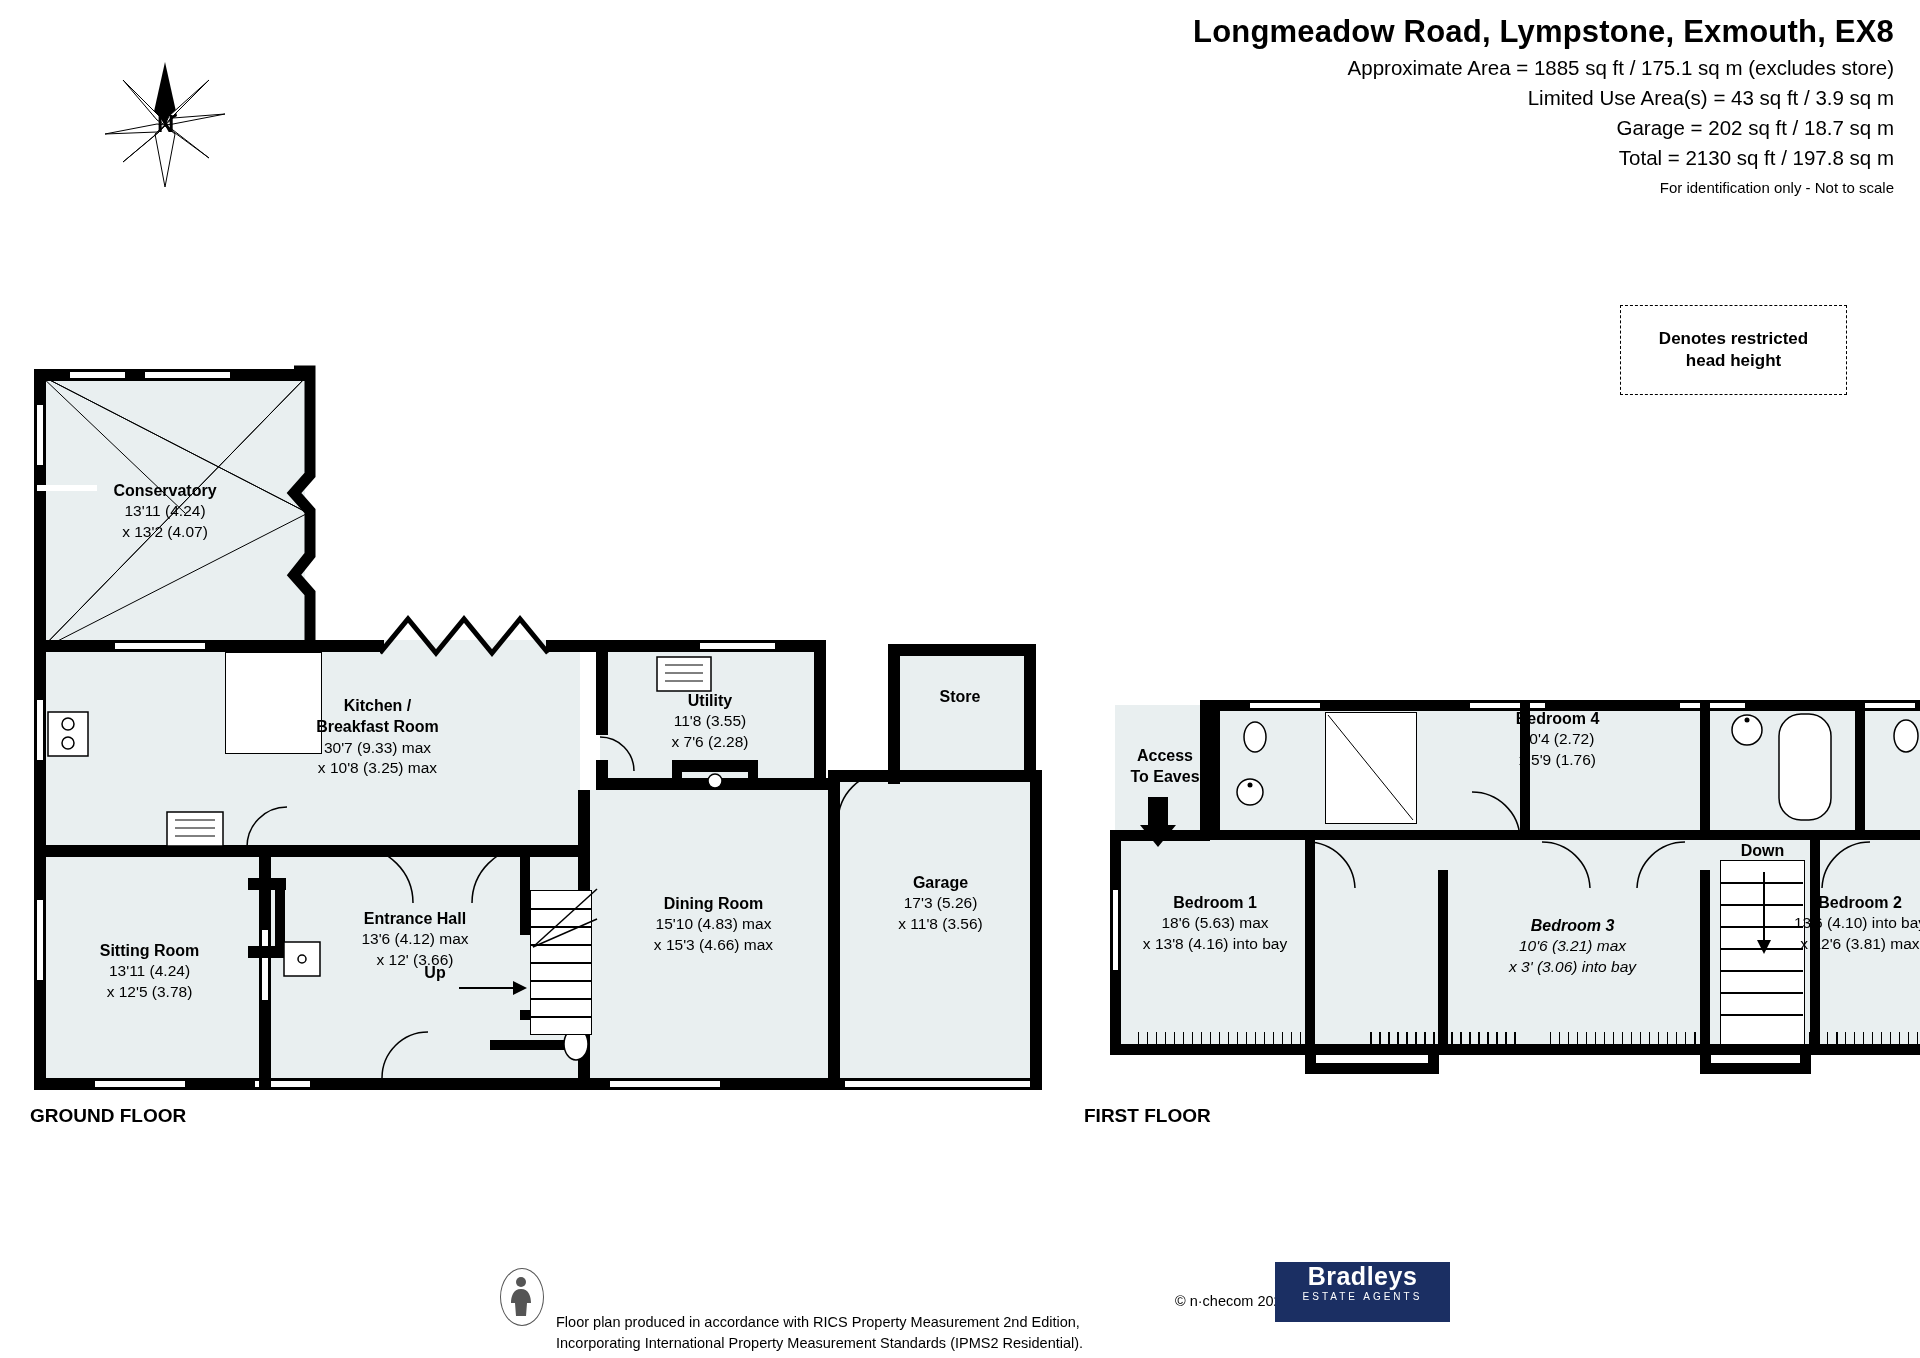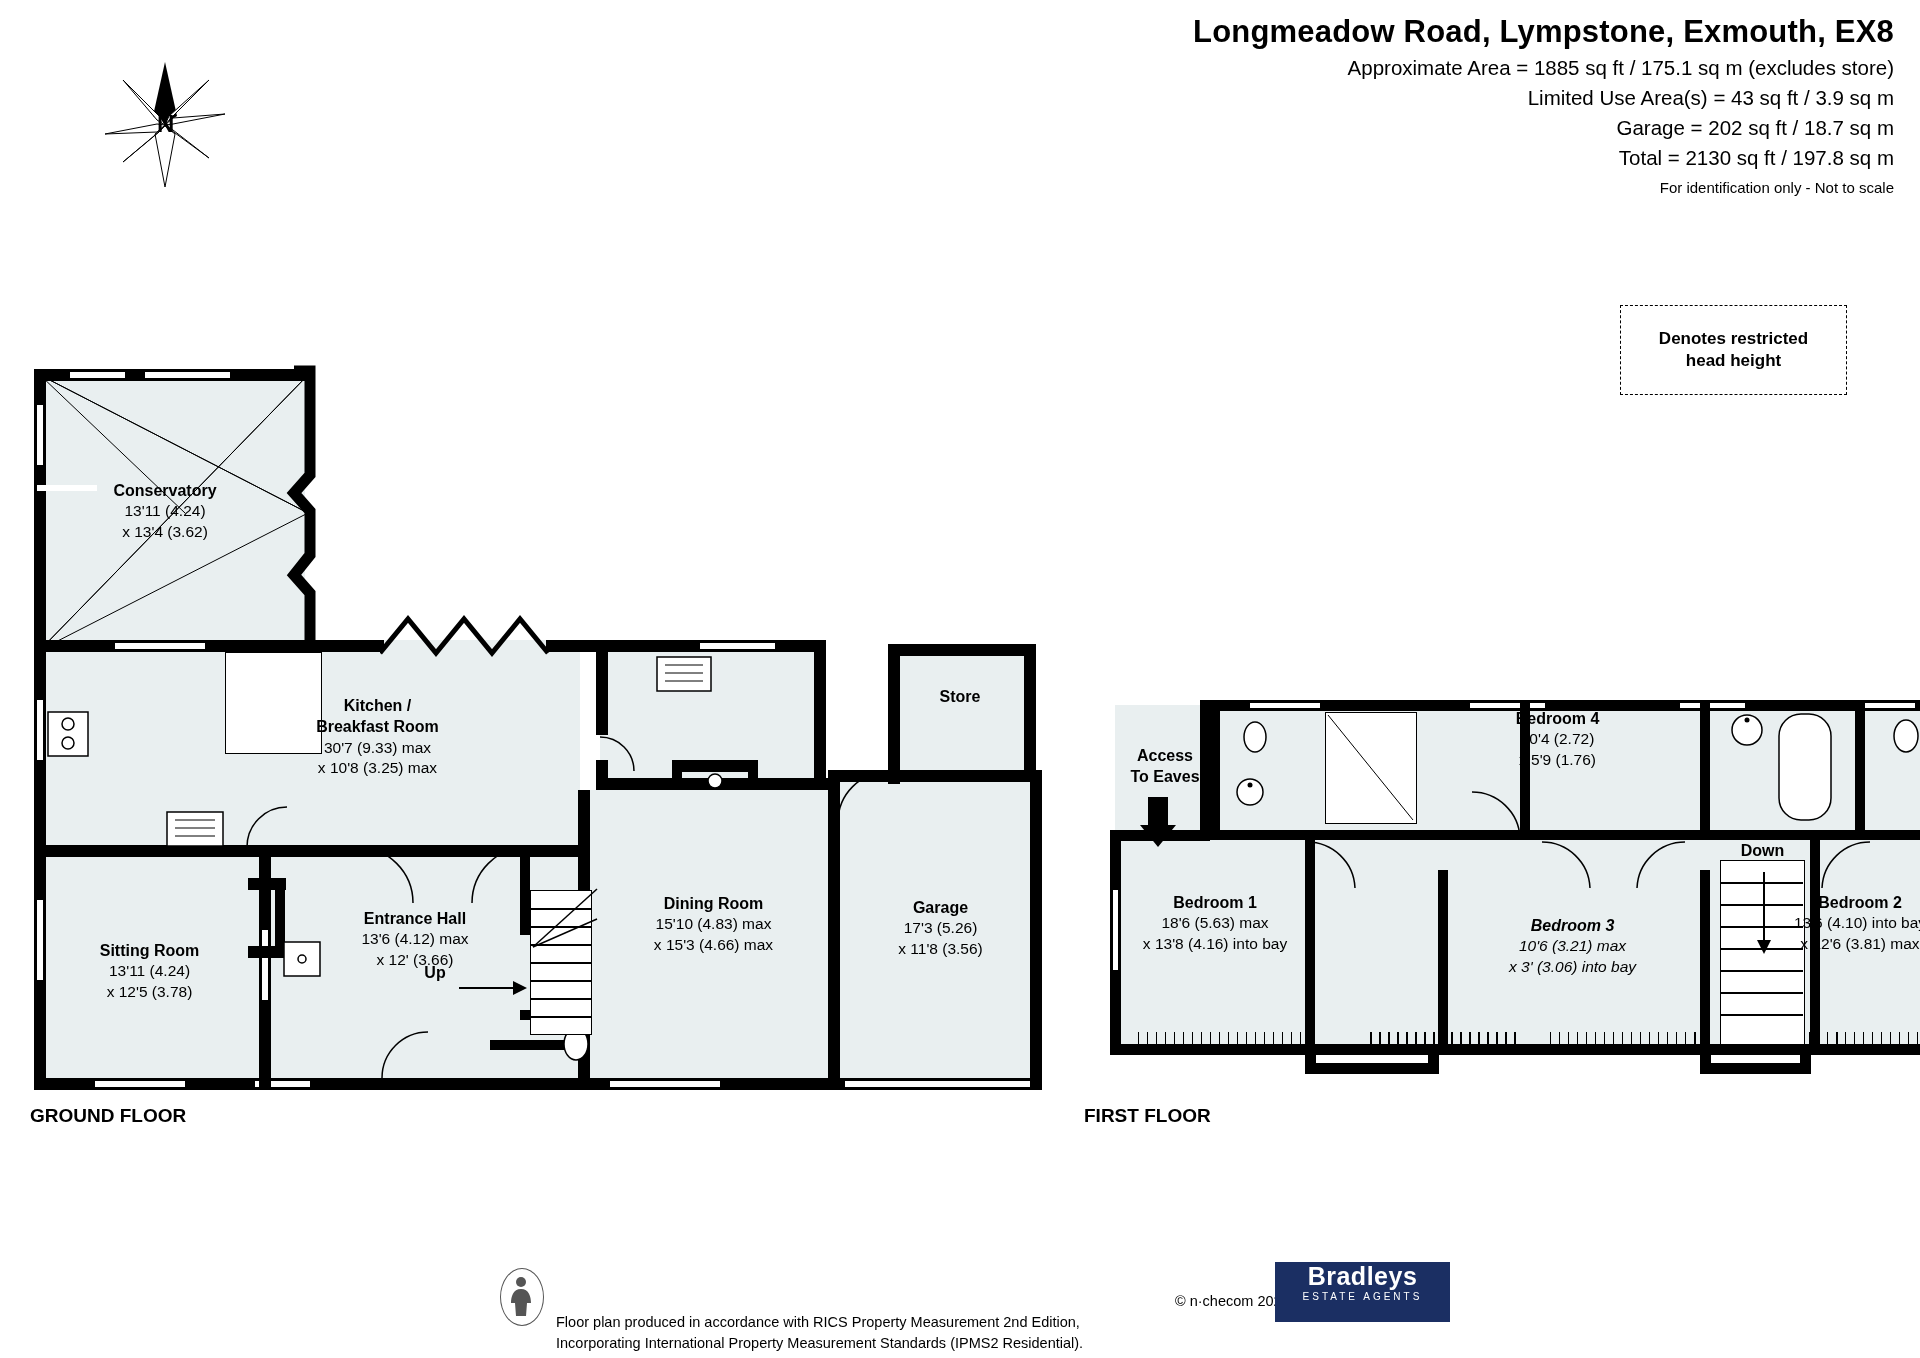--- a/index.html
+++ b/index.html
@@ -265,30 +265,35 @@
   <svg class="abs" style="left:380px; top:1030px;" width="60" height="52">
     <path d="M2,48 A46,46 0 0 1 48,2" fill="none" stroke="#000" stroke-width="1.5"></path>
   </svg>
   <svg class="abs" style="left:245px; top:805px;" width="55" height="45">
     <path d="M2,42 A40,40 0 0 1 42,2" fill="none" stroke="#000" stroke-width="1.5"></path>
   </svg>
 
   <div class="label" style="left:55px; top:480px; width:220px;">
     <div class="nm">Conservatory</div>
     <div>13'11 (4.24)</div>
-    <div>x 13'4 (3.62)</div>
+    <div>x 13'2 (4.07)</div>
   </div>
 
   <div class="label" style="left:255px; top:695px; width:245px;">
     <div class="nm">Kitchen /</div>
     <div class="nm">Breakfast Room</div>
     <div>30'7 (9.33) max</div>
     <div>x 10'8 (3.25) max</div>
   </div>
 
+  <div class="label" style="left:620px; top:690px; width:180px;">
+    <div class="nm">Utility</div>
+    <div>11'8 (3.55)</div>
+    <div>x 7'6 (2.28)</div>
+  </div>
 
   <div class="label" style="left:890px; top:686px; width:140px;">
     <div class="nm">Store</div>
   </div>
 
   <div class="label" style="left:42px; top:940px; width:215px;">
     <div class="nm">Sitting Room</div>
     <div>13'11 (4.24)</div>
     <div>x 12'5 (3.78)</div>
   </div>
@@ -298,21 +303,21 @@
     <div>13'6 (4.12) max</div>
     <div>x 12' (3.66)</div>
   </div>
 
   <div class="label" style="left:596px; top:893px; width:235px;">
     <div class="nm">Dining Room</div>
     <div>15'10 (4.83) max</div>
     <div>x 15'3 (4.66) max</div>
   </div>
 
-  <div class="label" style="left:848px; top:897px; width:185px;">
+  <div class="label" style="left:848px; top:872px; width:185px;">
     <div class="nm">Garage</div>
     <div>17'3 (5.26)</div>
     <div>x 11'8 (3.56)</div>
   </div>
 
   <div class="floor-title" style="left:30px; top:1105px;">GROUND FLOOR</div>
 </div>
 
 <div class="abs" id="first-floor" style="left:1080px; top:0px; width:840px; height:1140px;">
 

